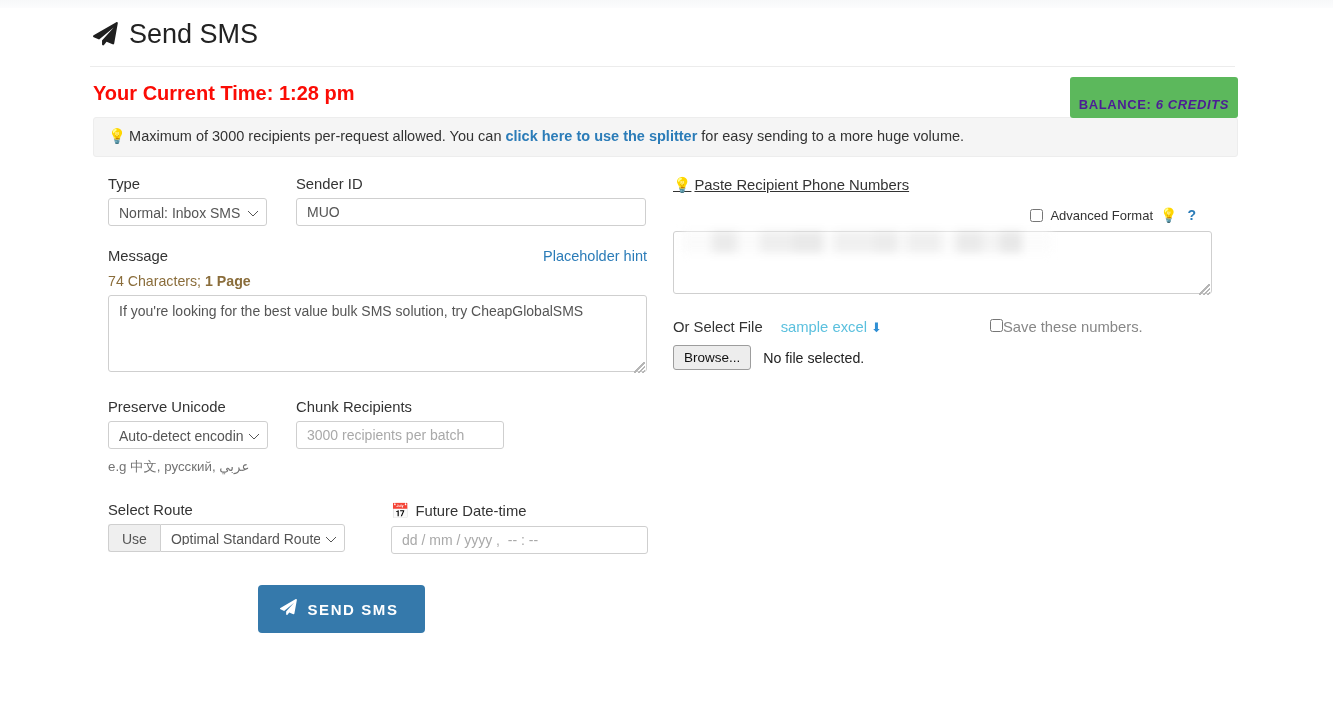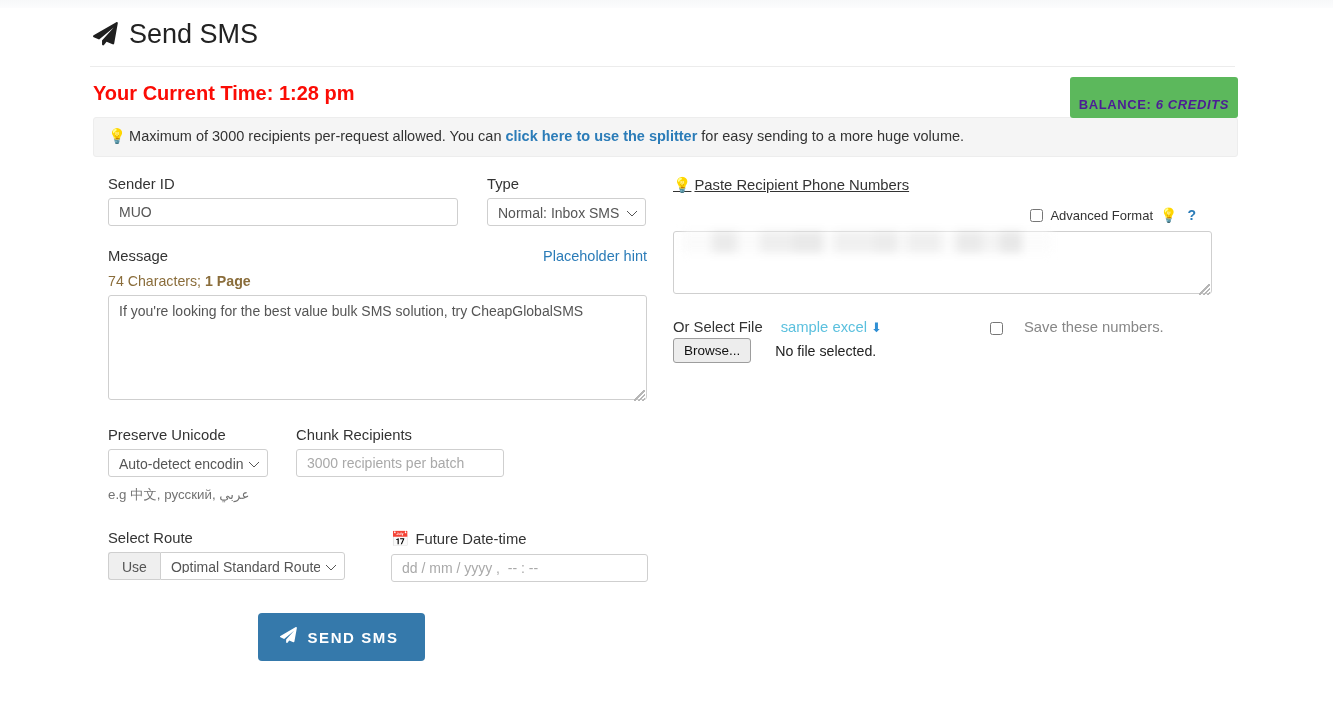--- a/index.html
+++ b/index.html
@@ -118,21 +118,21 @@
   .msg-head {
     display: flex; justify-content: space-between; align-items: baseline;
     width: 539px; margin-top: 22px;
   }
   .link-blue { color: #2b7cb8; text-decoration: none; font-size: 14.5px; cursor: pointer;}
   .char-count {
     color: #8a6d3b; font-size: 14.2px; margin-top: 9px; display: block;
   }
   .char-count b { font-weight: bold; }
   .msg-area {
-    width: 539px; height: 105px; margin-top: 6px;
+    width: 539px; height: 77px; margin-top: 6px;
     line-height: 19px; color: #555;
   }
   .resize-grip {
     position: absolute; right: 2px; bottom: 2px;
     width: 11px; height: 11px; pointer-events: none;
     background:
       linear-gradient(135deg, transparent 45%, #b6b6b6 45%, #b6b6b6 55%, transparent 55%),
       linear-gradient(135deg, transparent 65%, #b6b6b6 65%, #b6b6b6 75%, transparent 75%),
       linear-gradient(135deg, transparent 85%, #b6b6b6 85%, #b6b6b6 95%, transparent 95%);
   }
@@ -198,24 +198,24 @@
         #fafafa 0 8%, #e8e8e8 8% 15%, #fafafa 15% 21%,
         #ececec 21% 30%, #e6e6e6 30% 38%, #fbfbfb 38% 41%,
         #eeeeee 41% 52%, #e9e9e9 52% 58%, #f7f7f7 58% 61%,
         #ededed 61% 70%, #fafafa 70% 74%, #e7e7e7 74% 81%,
         #f2f2f2 81% 86%, #e4e4e4 86% 92%, #fcfcfc 92% 100%);
   }
   .file-row { display: flex; align-items: center; margin-top: 22px; }
   .or-select { font-size: 14.8px; color: #333; }
   .sample-link { color: #5bc0de; font-size: 14.8px; margin-left: 18px; text-decoration: none; }
   .dl-icon { color: #2f8fd4; margin-left: 4px; font-size: 13px;}
-  .save-row { display: flex; align-items: flex-end; gap: 21px; margin-left: 108px; }
+  .save-row { display: flex; align-items: flex-start; gap: 0; margin-left: 108px; }
   .save-row input { margin: 0; width: 13px; height: 13px; }
   .save-label { font-size: 14.8px; color: #878787; }
-  .browse-row { display: flex; align-items: center; gap: 24px; margin-top: 3px; }
+  .browse-row { display: flex; align-items: center; gap: 12px; margin-top: 10px; }
   .browse-btn {
     background: #ededed; border: 1px solid #9d9d9d; border-radius: 3px;
     font-family: "Liberation Sans", sans-serif; font-size: 13.5px; color: #111;
     padding: 4px 10px; cursor: pointer;
   }
   .nofile { font-size: 14.2px; color: #222; }
 </style>
 </head>
 <body>
 
@@ -247,28 +247,28 @@
     <a class="alert-link" href="#">click here to use the splitter</a>
     <span>for easy sending to a more huge volume.</span>
   </div>
 
   <div class="columns">
 
     <div class="col-left">
 
       <div class="row-sender">
         <div>
-          <label class="label">Sender ID</label>
-          <input type="text" class="sender-input" value="MUO" style="">
-        </div>
-        <div>
           <label class="label">Type</label>
           <select class="type-select">
             <option>Normal: Inbox SMS</option>
           </select>
+        </div>
+        <div>
+          <label class="label">Sender ID</label>
+          <input type="text" class="sender-input" value="MUO" style="">
         </div>
       </div>
 
       <div class="msg-head">
         <span class="label" style="margin:0">Message</span>
         <a class="link-blue" href="#">Placeholder hint</a>
       </div>
 
       <span class="char-count">
         <span>74 Characters;</span>

